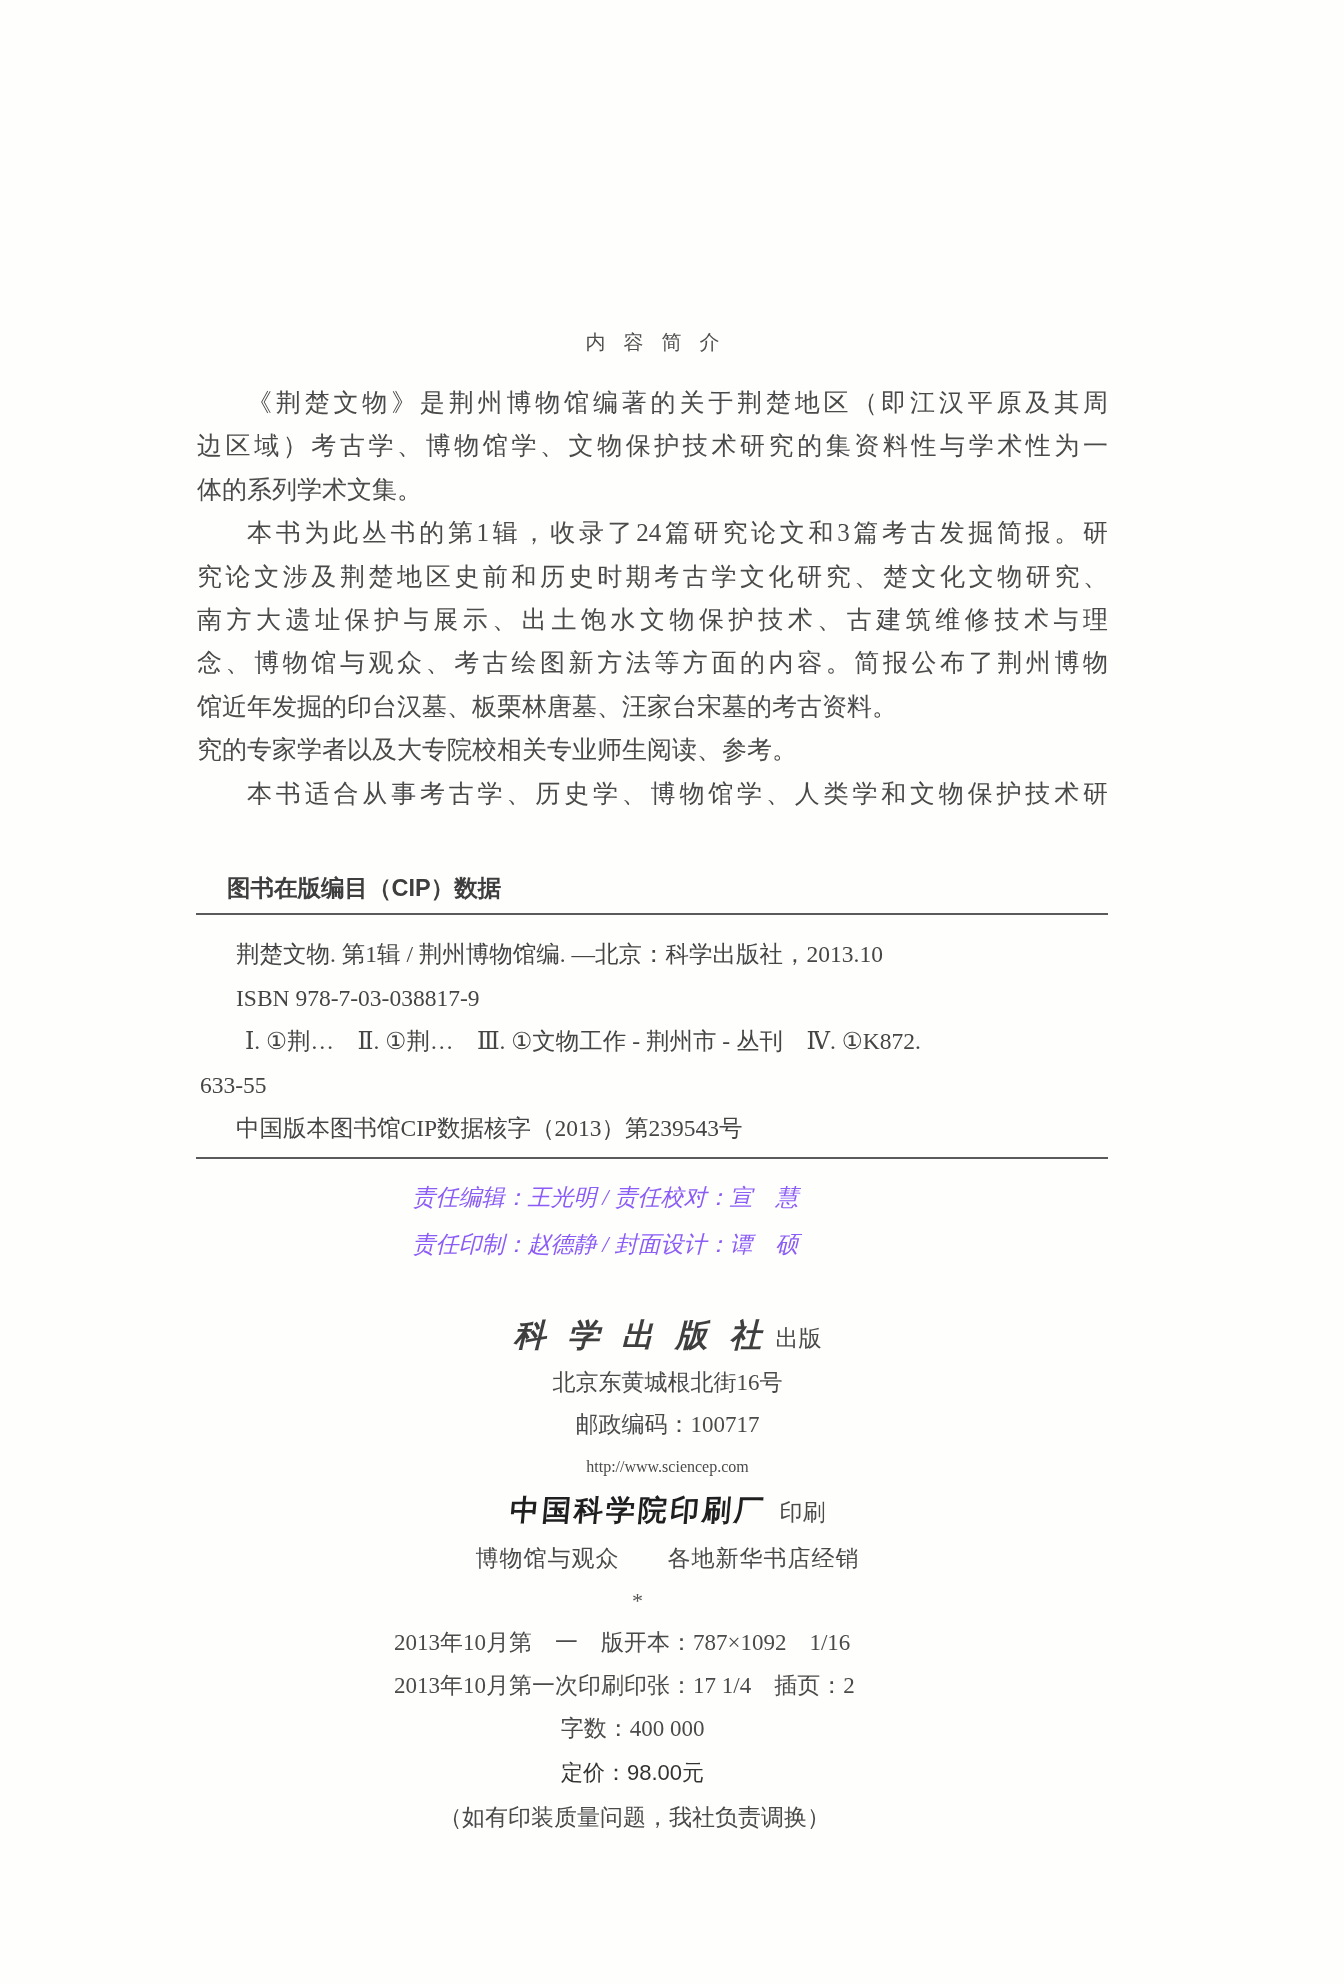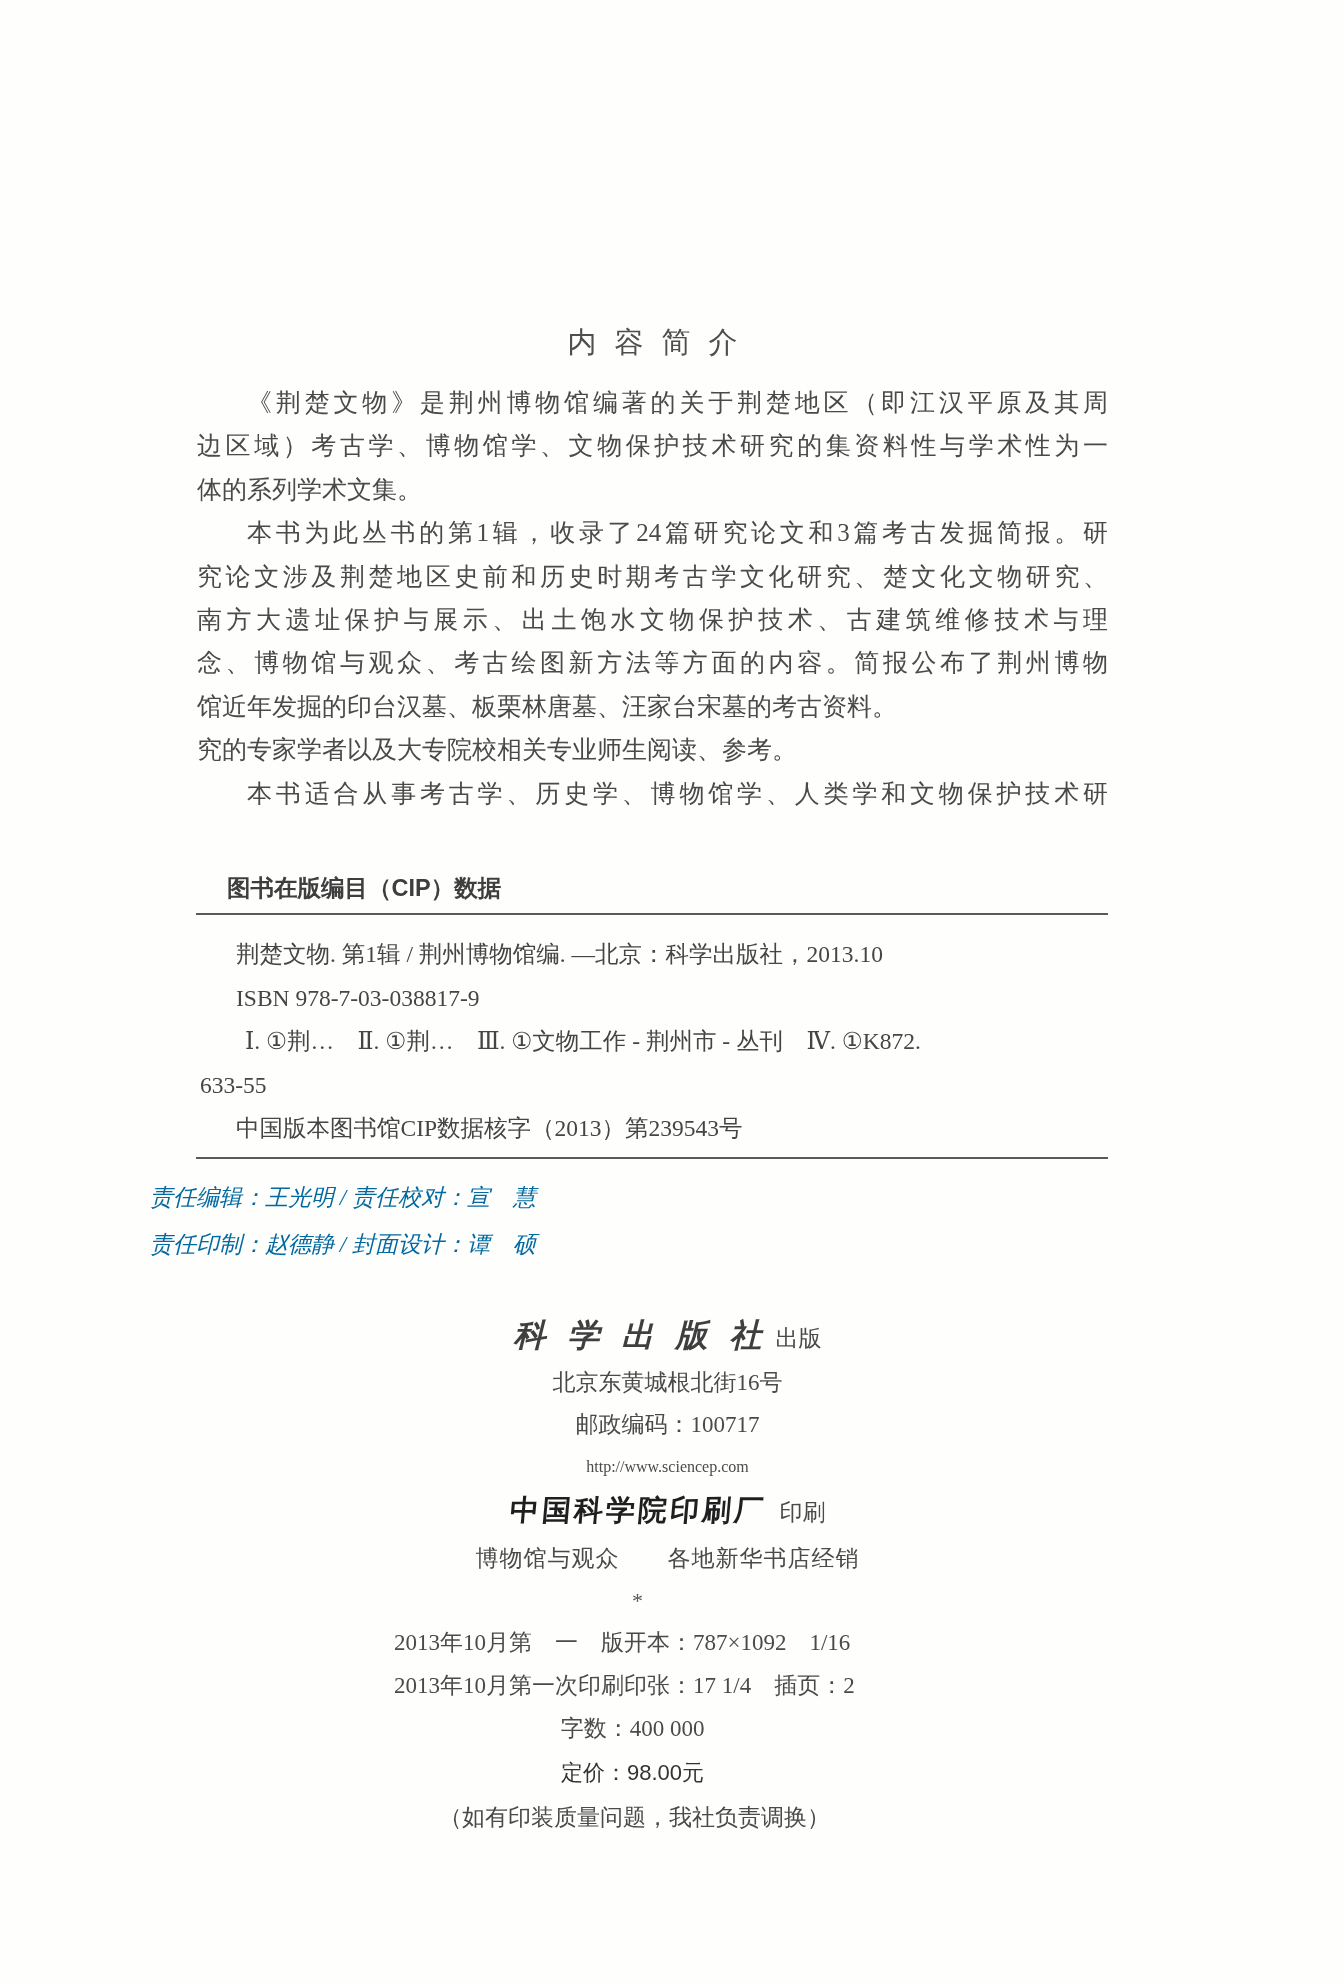--- a/index.html
+++ b/index.html
@@ -13,21 +13,21 @@
     color: #4a4a4a;
   }
 
   
   .intro-title {
     position: absolute;
     left: 197px; top: 324px; width: 911px;
     text-align: center;
     font-family: "Liberation Sans", "DejaVu Sans", sans-serif;
     font-weight: 400;
-    font-size: 29px;
+    font-size: 20px;
     line-height: 36px;
     letter-spacing: 18px;
     text-indent: 18px;
     color: #4f4f4f;
   }
 
   
   .body-lines {
     position: absolute;
     left: 197px; top: 381px; width: 911px;
@@ -63,24 +63,25 @@
     color: #454545;
   }
   .cl.i1 { padding-left: 36px; }
   .cl.i2 { padding-left: 45px; }
 
   
   .staff {
     position: absolute;
     left: 197px; top: 1174px; width: 911px;
     transform: translateX(-47px);
+    text-align: center;
     font-style: italic;
     font-size: 23px;
     line-height: 47px;
-    color: #0369a1;
+    color: #8b5cf6;
   }
 
   
   .pub {
     position: absolute;
     left: 197px; top: 1312px; width: 911px;
     text-align: center;
     font-size: 23px;
     color: #4a4a4a;
   }

